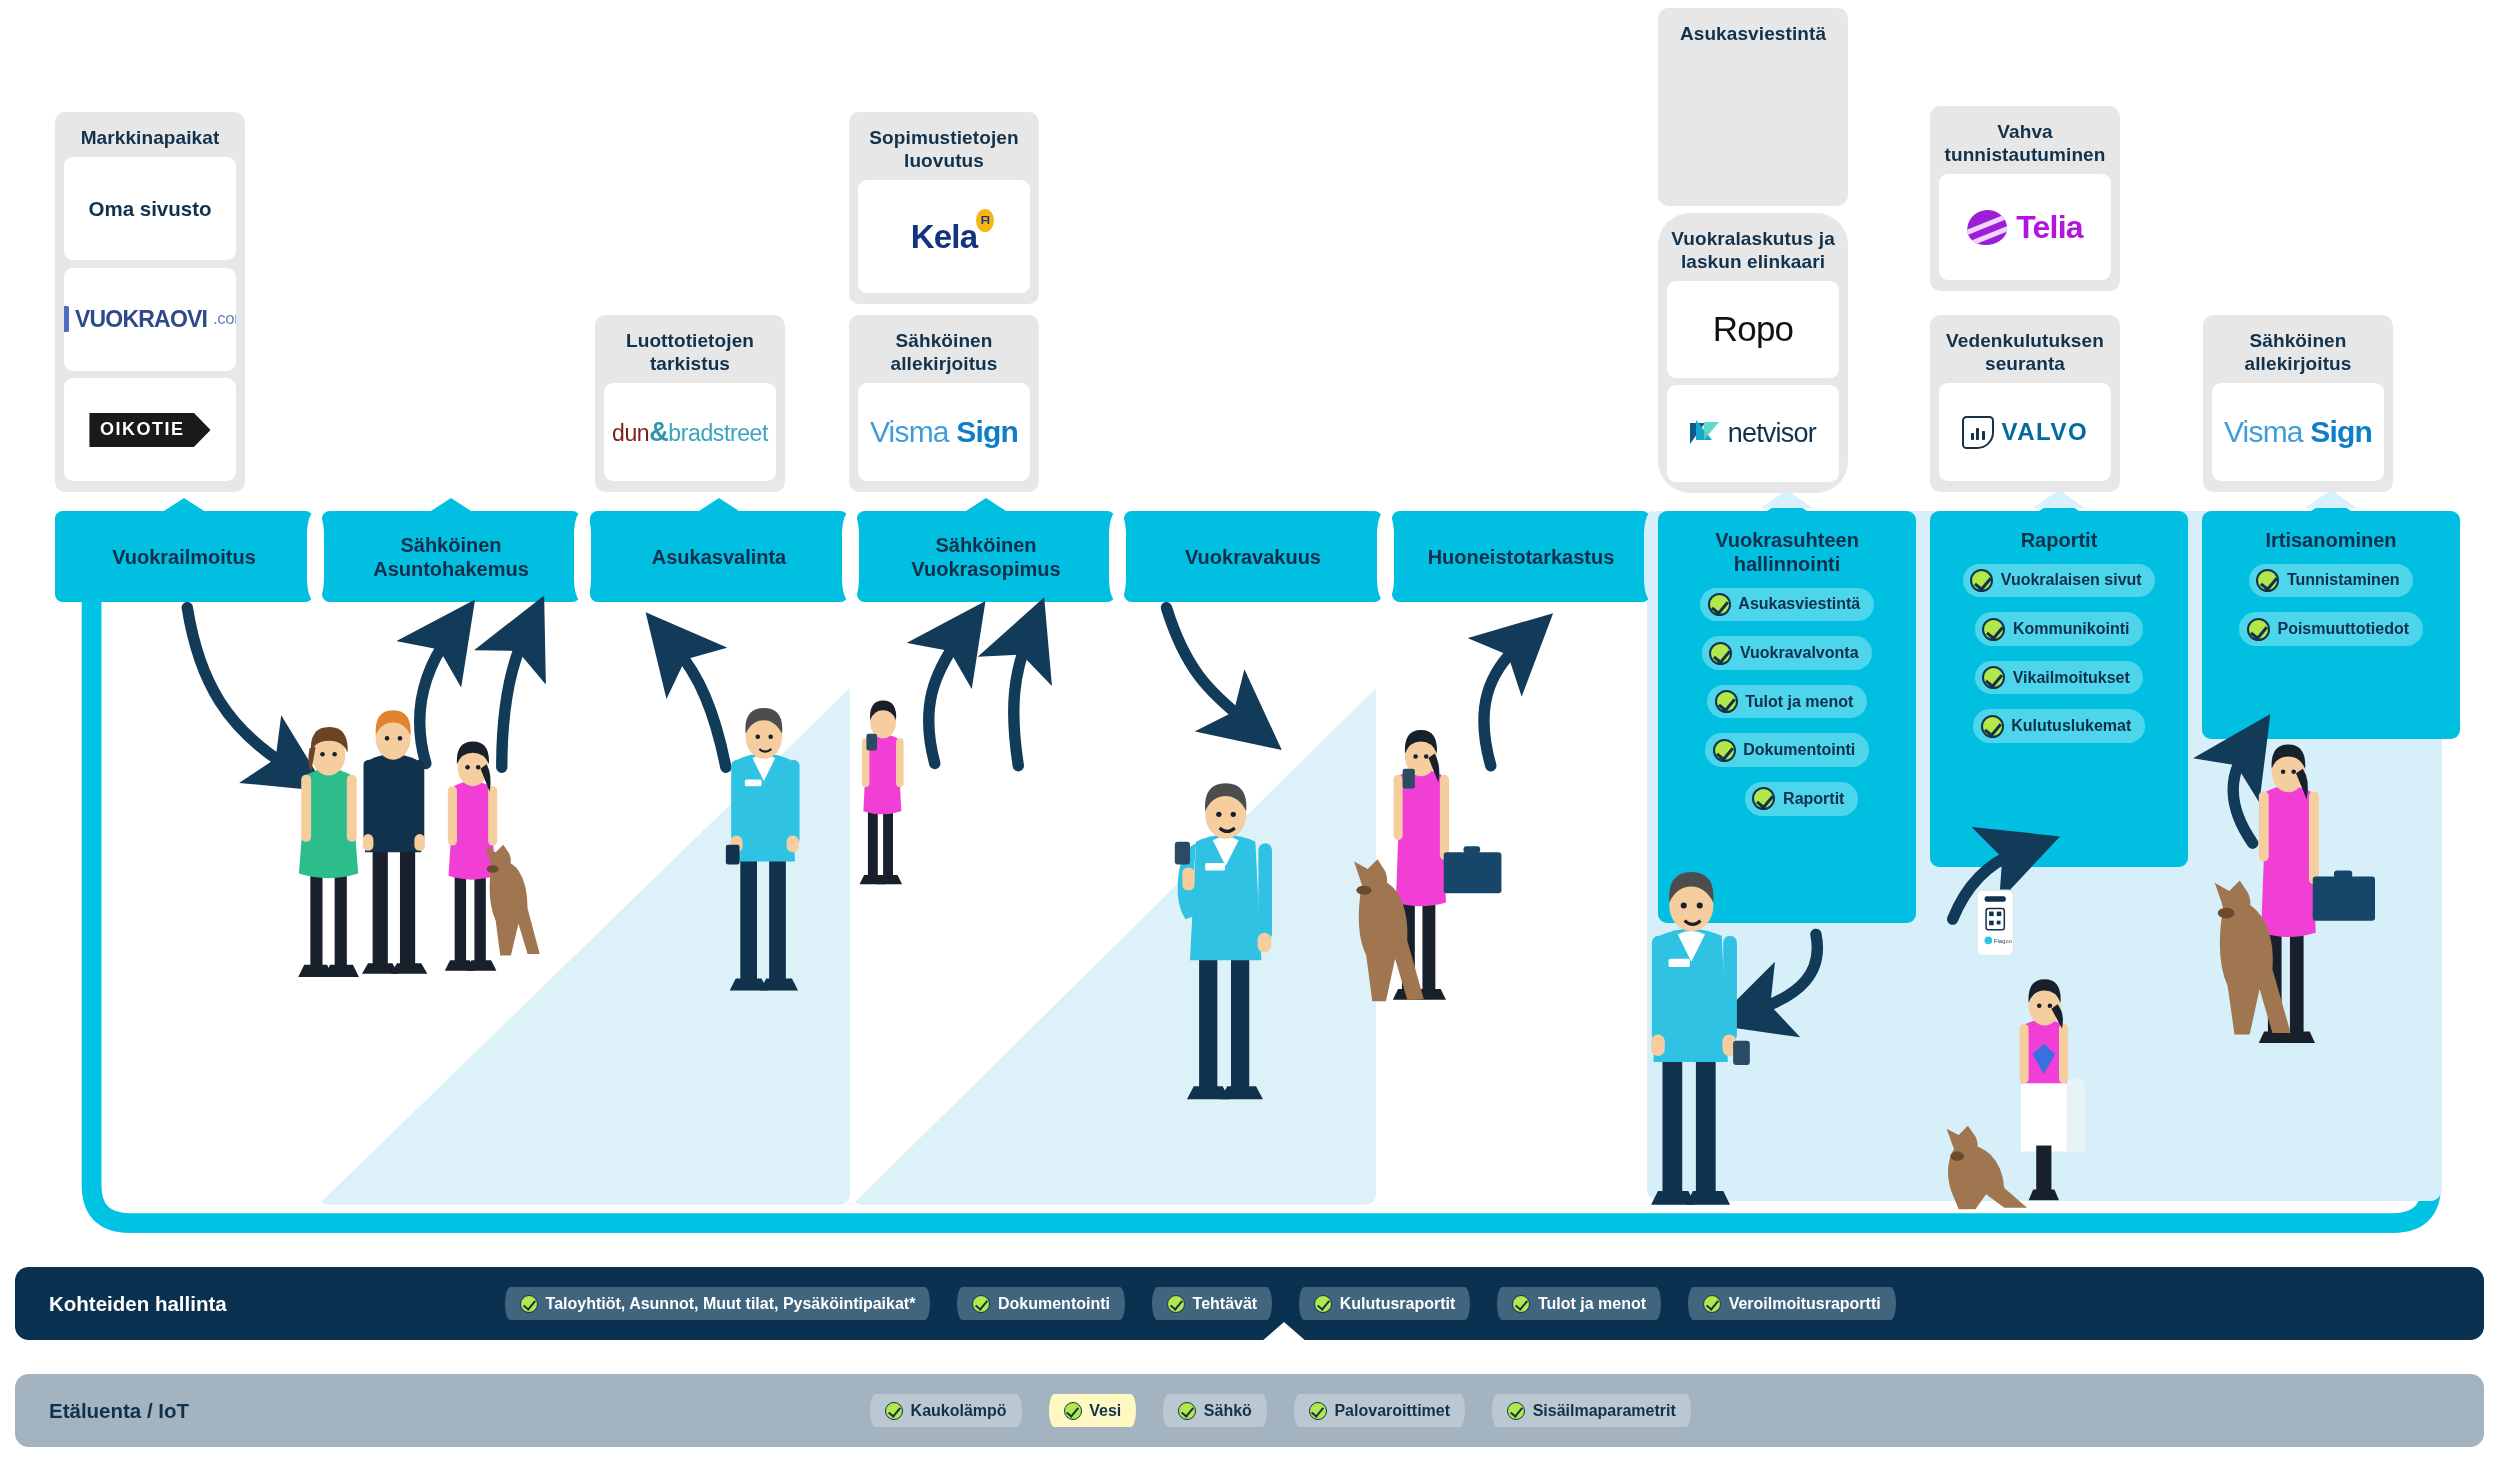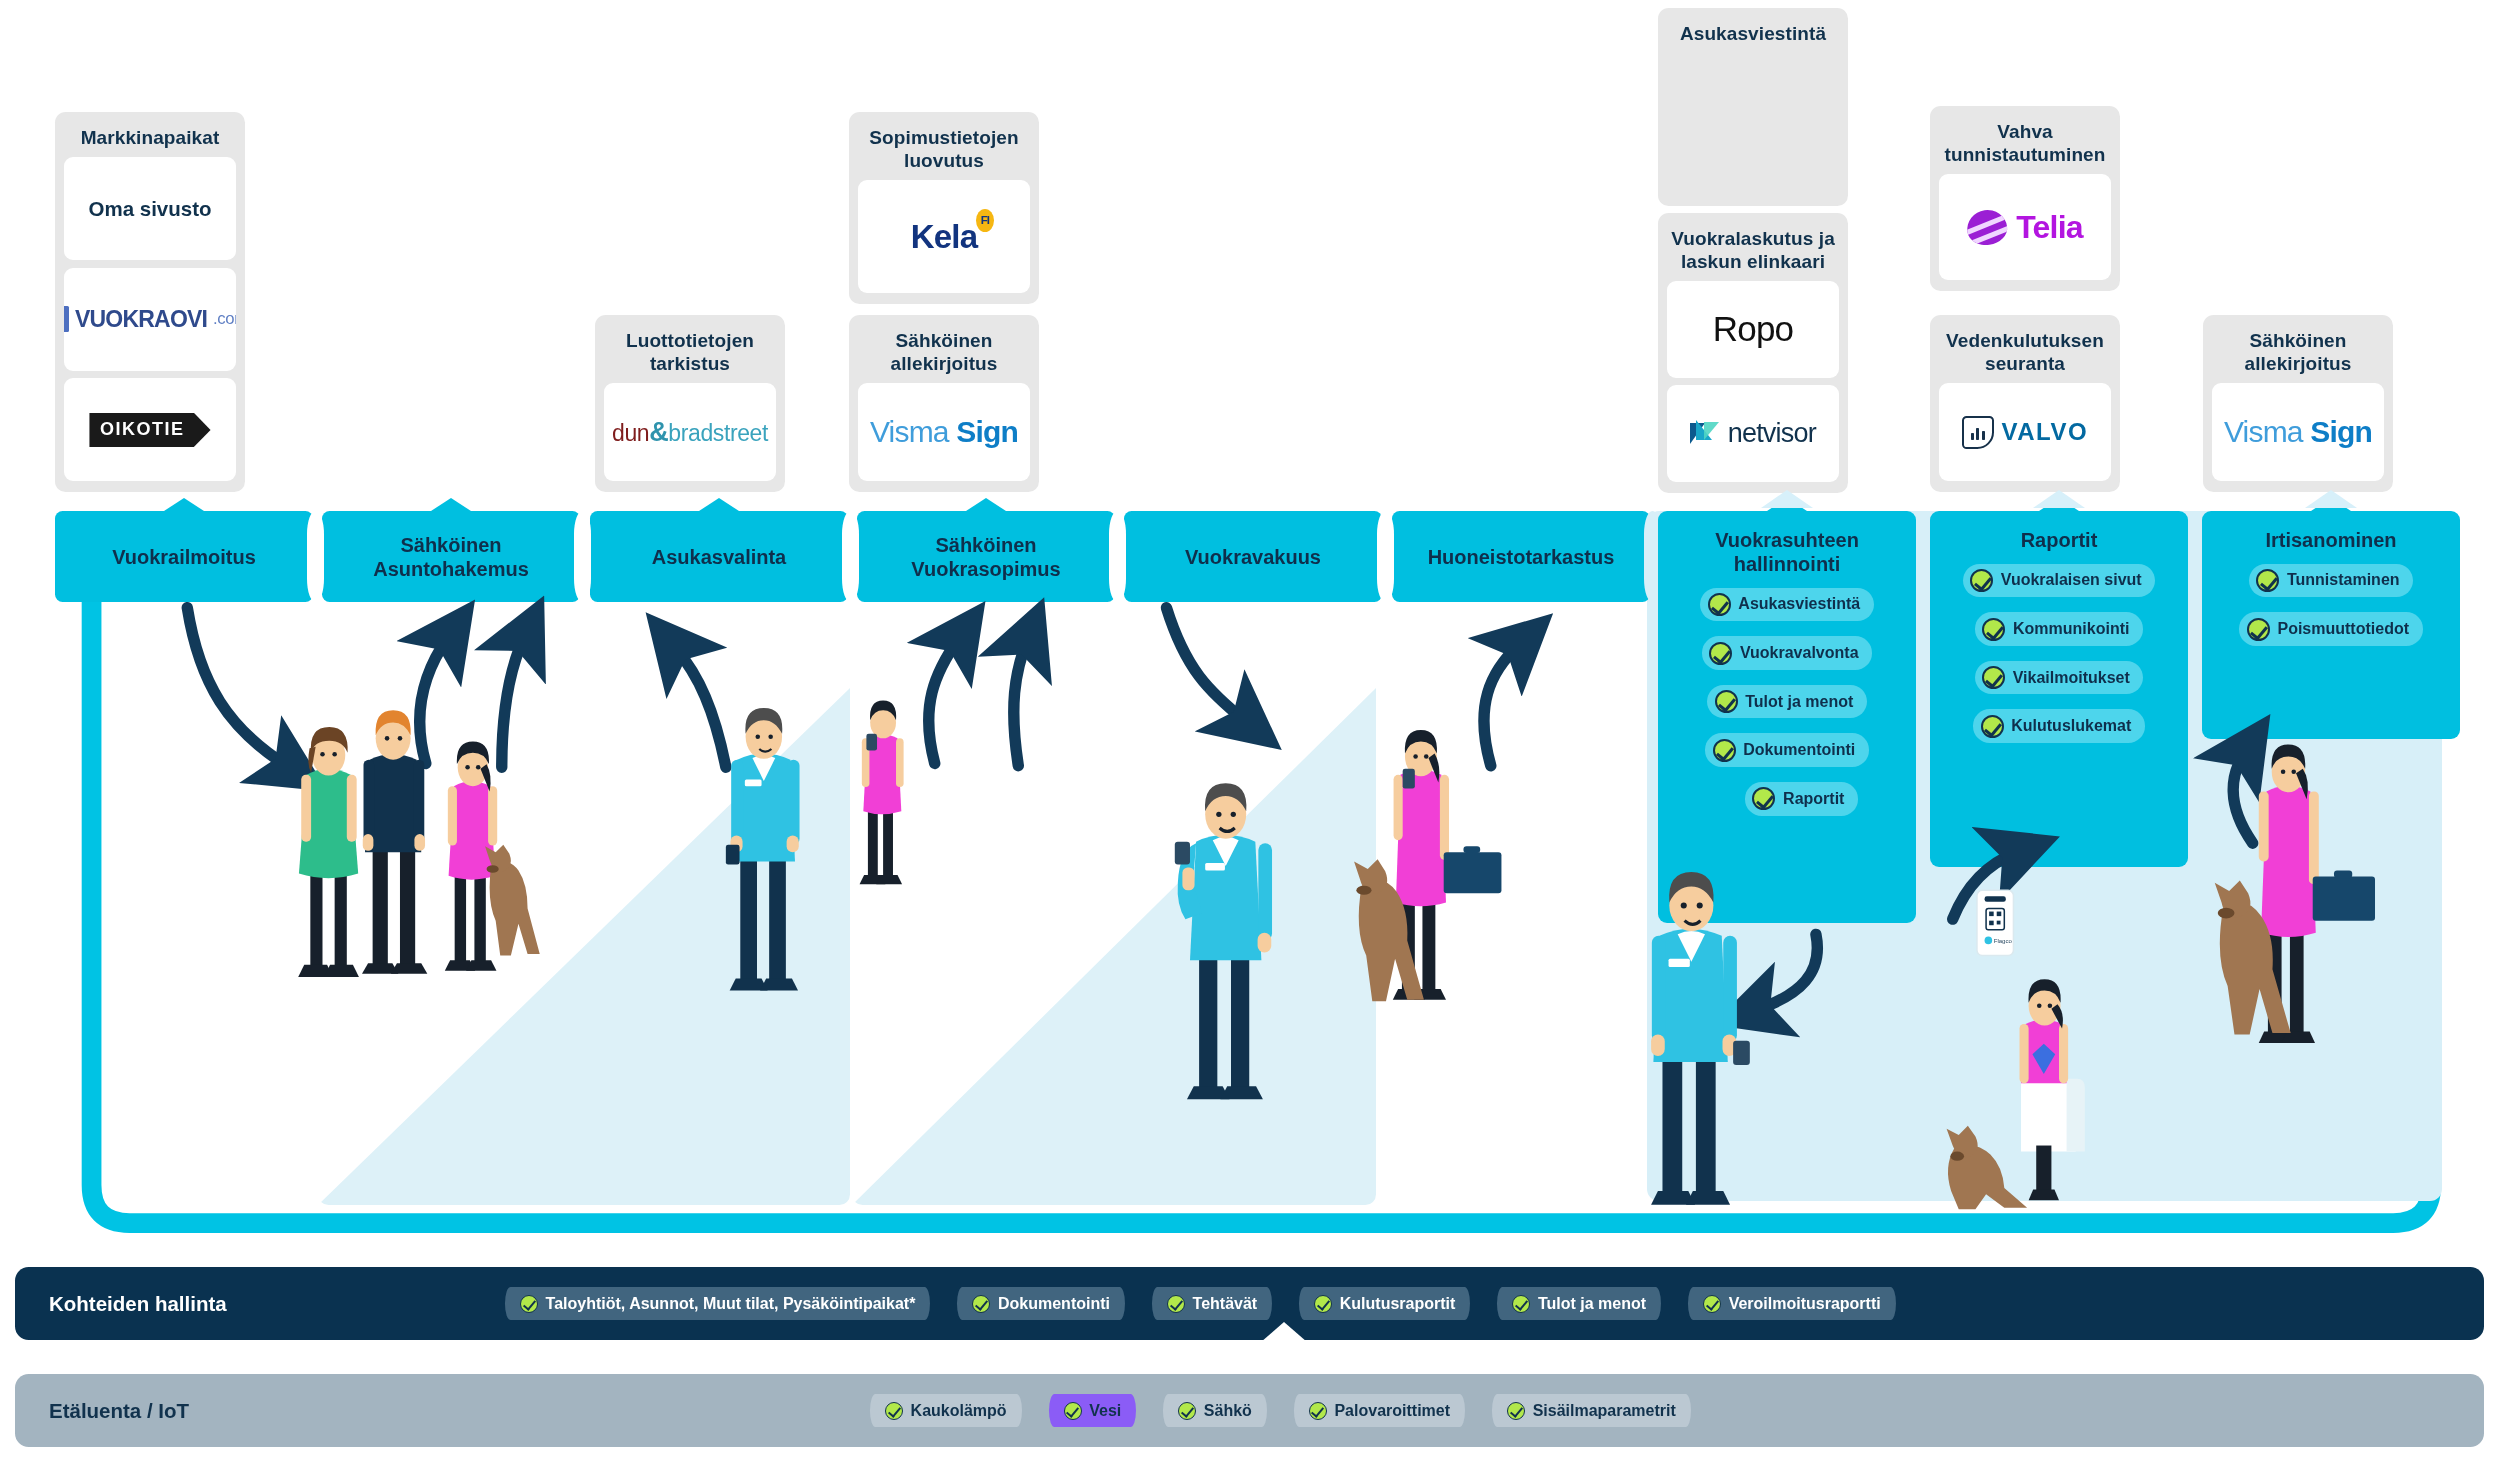--- a/index.html
+++ b/index.html
@@ -214,21 +214,21 @@
     <div class="vtitle">Sähköinen allekirjoitus</div>
     <div class="vlogo">
       <span class="lg-visma"><span class="a">Visma </span><span class="b">Sign</span></span>
     </div>
   </div>
 
   <div class="vcard" style="left:1658px;top:7.6px;width:190px;height:198px;">
     <div class="vtitle">Asukasviestintä</div>
   </div>
 
-  <div class="vcard" style="left:1658px;top:213px;width:190px;height:280px;">
+  <div class="vcard" style="left:1658px;top:213px;width:190px;height:280px;border-radius:32px;">
     <div class="vtitle">Vuokralaskutus ja laskun elinkaari</div>
     <div class="vlogo">
       <span class="lg-ropo">Ropo</span>
     </div>
     <div class="vlogo">
       <span class="lg-netvisor">
         <span class="mark">
             <i class="p1"></i>
             <i class="p2"></i>
             <i class="p3"></i>
@@ -615,21 +615,21 @@
   </div>
 
   <div class="uparrow" style="left:1261px;top:1322px;"></div>
 
   <div class="bbar" style="left:15px;top:1374px;width:2469px;height:73px;background:#a3b4c0;color:#11324d;">
     <span class="blabel" style="margin-left:34px;width:821px;">Etäluenta / IoT</span>
     <div class="bpill" style="background:#bbc8d2;">
         <span class="ck sm"></span>
         <span class="lbl">Kaukolämpö</span>
       </div>
-    <div class="bpill" style="background:#8b5cf6;">
+    <div class="bpill" style="background:#fef9c3;">
         <span class="ck sm"></span>
         <span class="lbl">Vesi</span>
       </div>
     <div class="bpill" style="background:#bbc8d2;">
         <span class="ck sm"></span>
         <span class="lbl">Sähkö</span>
       </div>
     <div class="bpill" style="background:#bbc8d2;">
         <span class="ck sm"></span>
         <span class="lbl">Palovaroittimet</span>

